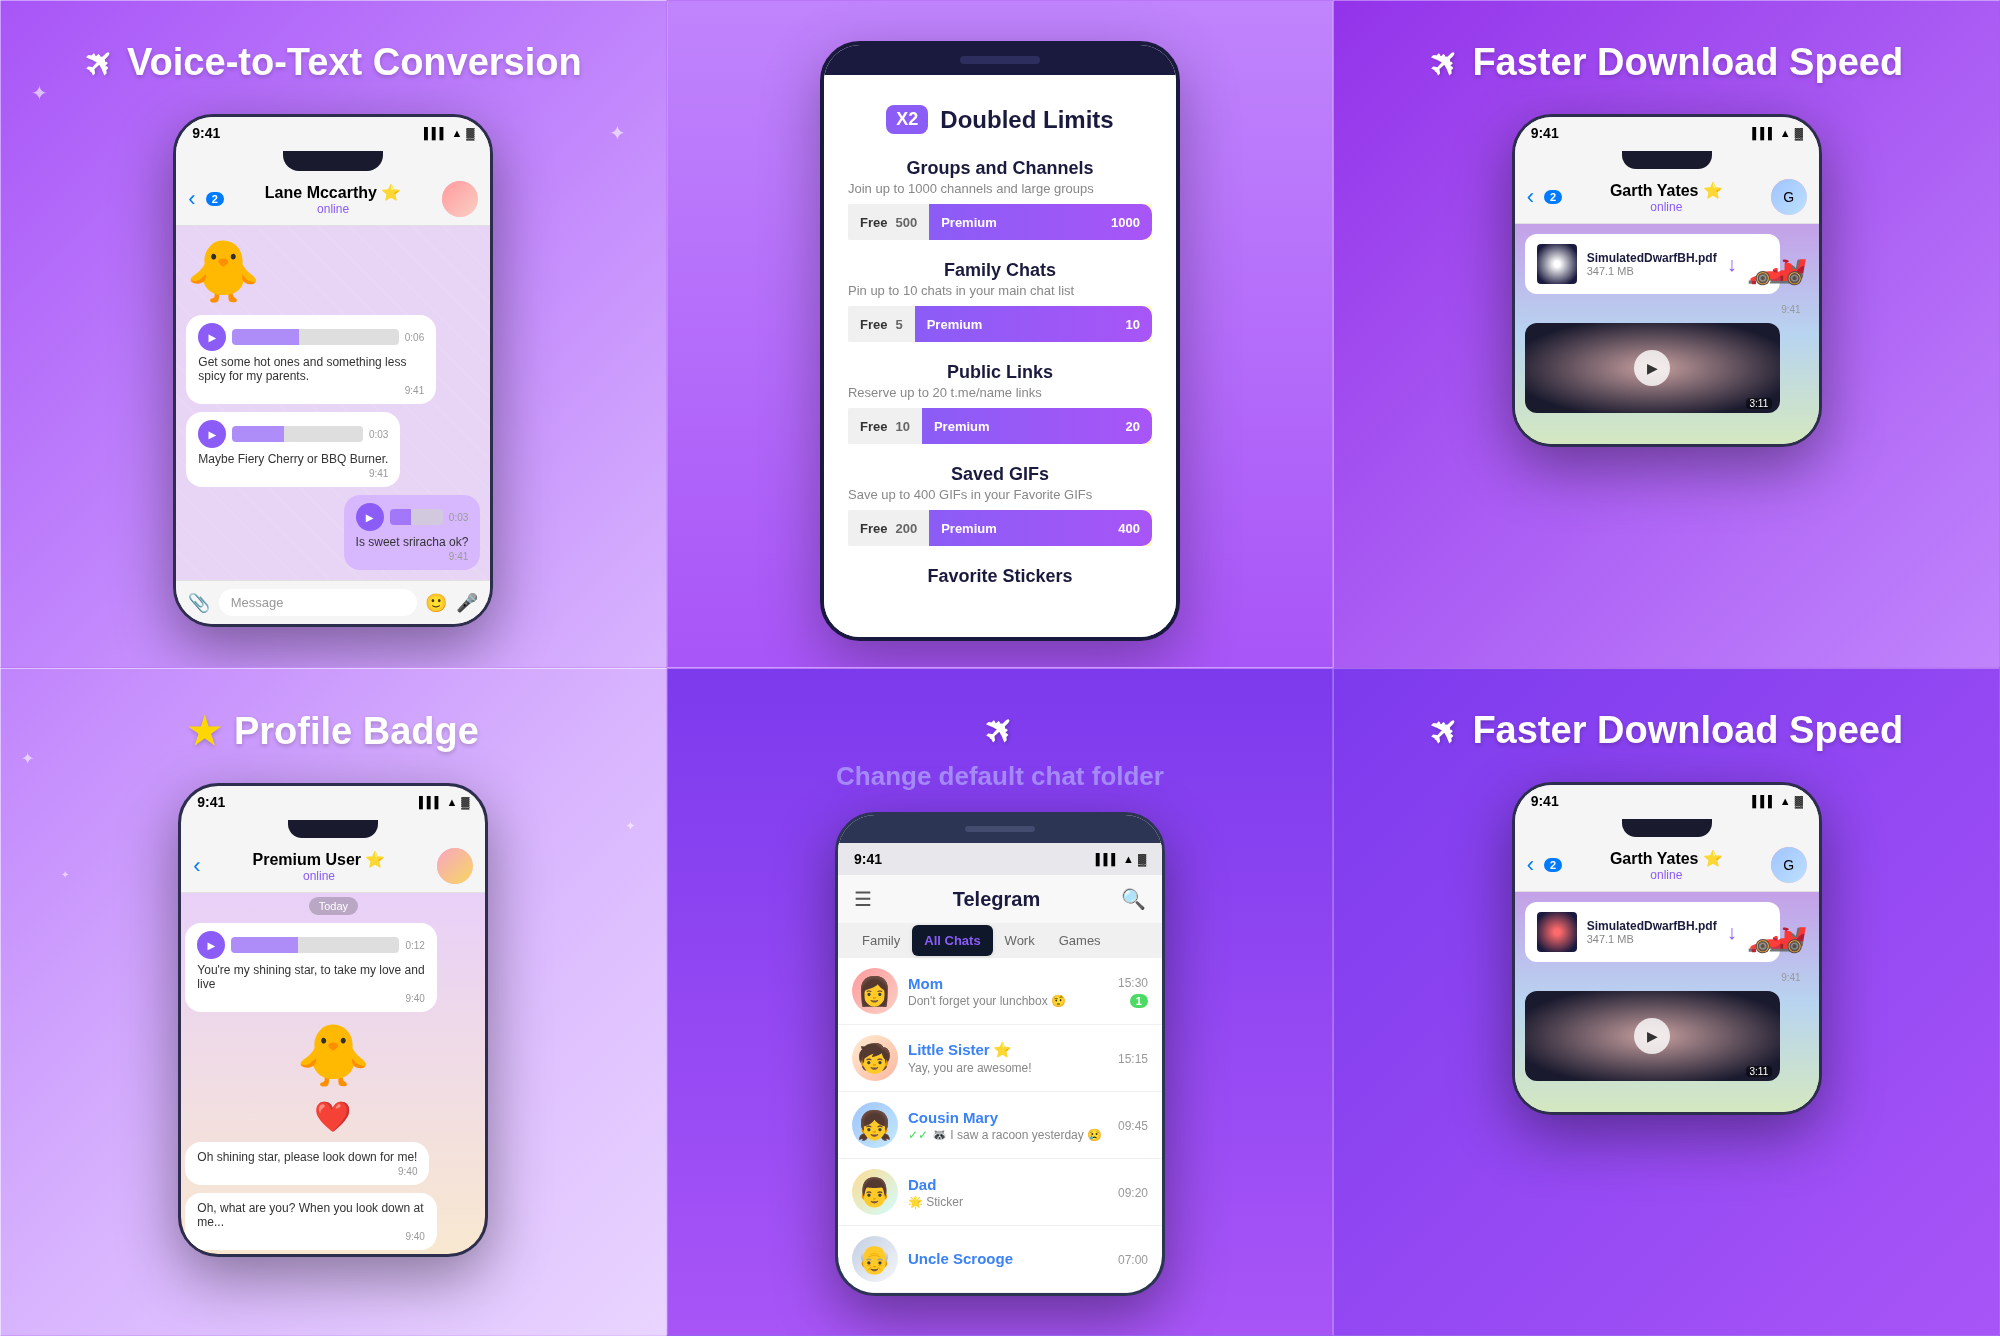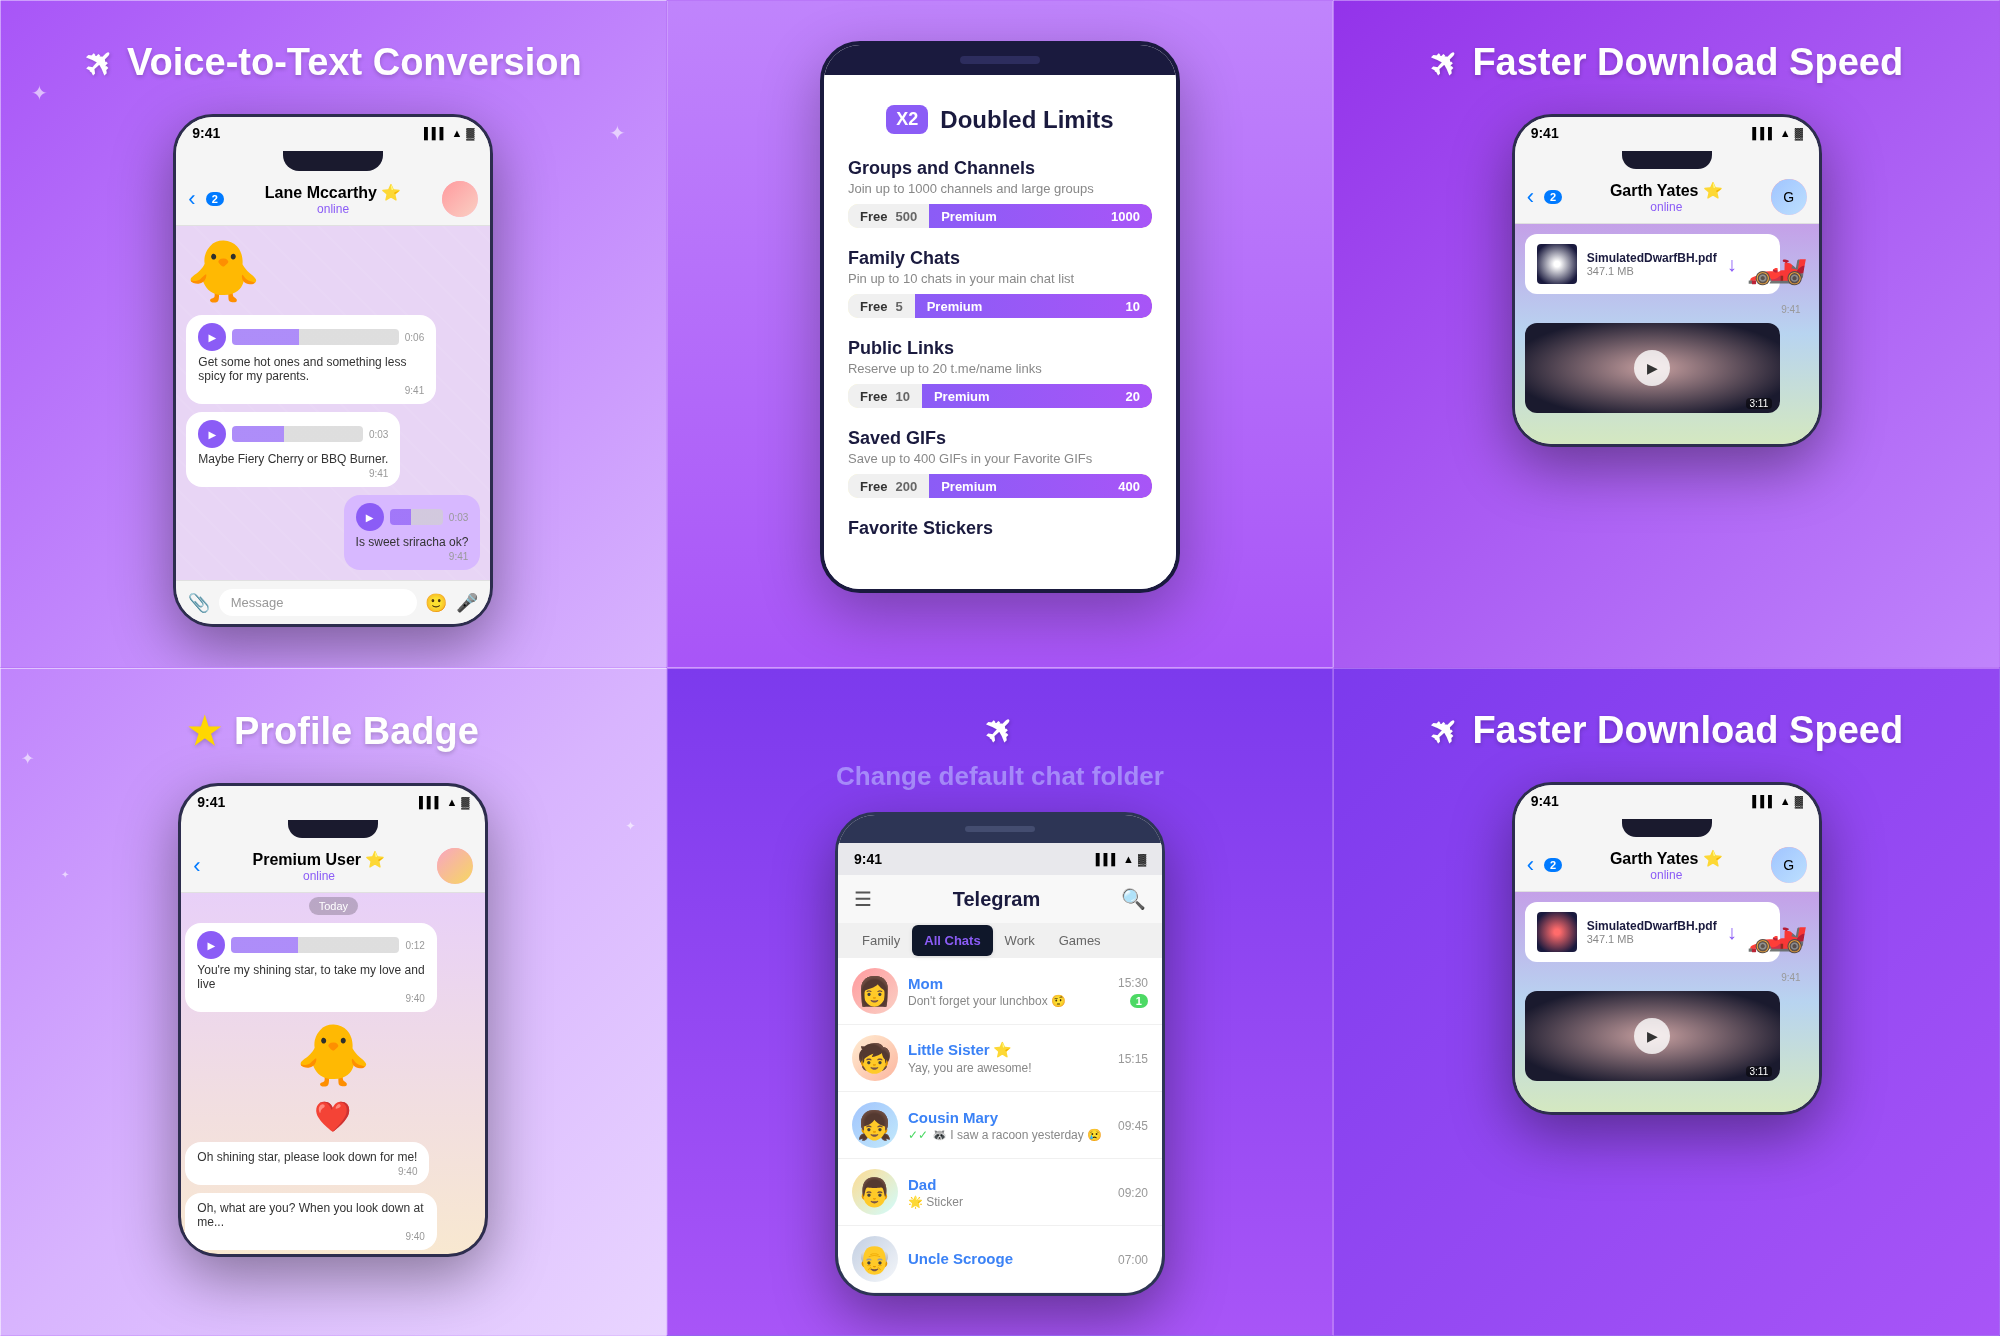--- a/index.html
+++ b/index.html
@@ -58,23 +58,23 @@
     .chat-input { background: #f5f5f5; display: flex; align-items: center; padding: 8px 12px; gap: 8px; border-top: 1px solid #e0e0e0; }
     .msg-input-field { flex: 1; background: white; border-radius: 20px; padding: 6px 12px; font-size: 13px; color: #999; }
 
     
     .limits-phone { width: 360px; background: white; border-radius: 40px; overflow: hidden; z-index: 2; box-shadow: 0 20px 60px rgba(0,0,0,0.3); border: 4px solid #1a1a3e; }
     .limits-screen { background: white; padding: 30px 24px; }
     .limits-header { display: flex; align-items: center; gap: 12px; margin-bottom: 24px; justify-content: center; }
     .x2-badge { background: #8b5cf6; color: white; font-size: 18px; font-weight: 700; padding: 4px 10px; border-radius: 8px; }
     .limits-title { font-size: 24px; font-weight: 700; color: #1a1a3e; }
     .limit-row { margin-bottom: 20px; }
-    .limit-name { font-size: 18px; font-weight: 600; color: #1a1a3e; margin-bottom: 2px; }
+    .limit-name { font-size: 18px; font-weight: 600; color: #1a1a3e; margin-bottom: 2px; text-align: center; }
     .limit-desc { font-size: 13px; color: #888; margin-bottom: 8px; }
-    .limit-bar { display: flex; align-items: center; height: 24px; border-radius: 10px; overflow: hidden; background: #fef9c3; }
+    .limit-bar { display: flex; align-items: center; height: 36px; border-radius: 2px; overflow: hidden; background: #fef9c3; }
     .limit-free { background: #f0f0f0; color: #333; font-size: 13px; font-weight: 600; padding: 0 12px; display: flex; align-items: center; gap: 8px; flex: 0 0 auto; height: 100%; }
     .limit-free-val { color: #666; }
     .limit-premium { background: linear-gradient(90deg, #8b5cf6, #a855f7); color: white; font-size: 13px; font-weight: 600; padding: 0 12px; display: flex; align-items: center; justify-content: space-between; flex: 1; height: 100%; border-radius: 0 10px 10px 0; }
 
     
     .mgmt-phone { width: 330px; background: #1a2035; border-radius: 40px; overflow: hidden; z-index: 2; box-shadow: 0 20px 60px rgba(0,0,0,0.4); border: 3px solid #2d3555; }
     .mgmt-screen { background: white; }
     .mgmt-header { background: #f8f8f8; padding: 12px 16px; display: flex; align-items: center; justify-content: space-between; }
     .mgmt-menu { font-size: 20px; color: #555; }
     .mgmt-title { font-size: 20px; font-weight: 700; color: #1a1a3e; }

